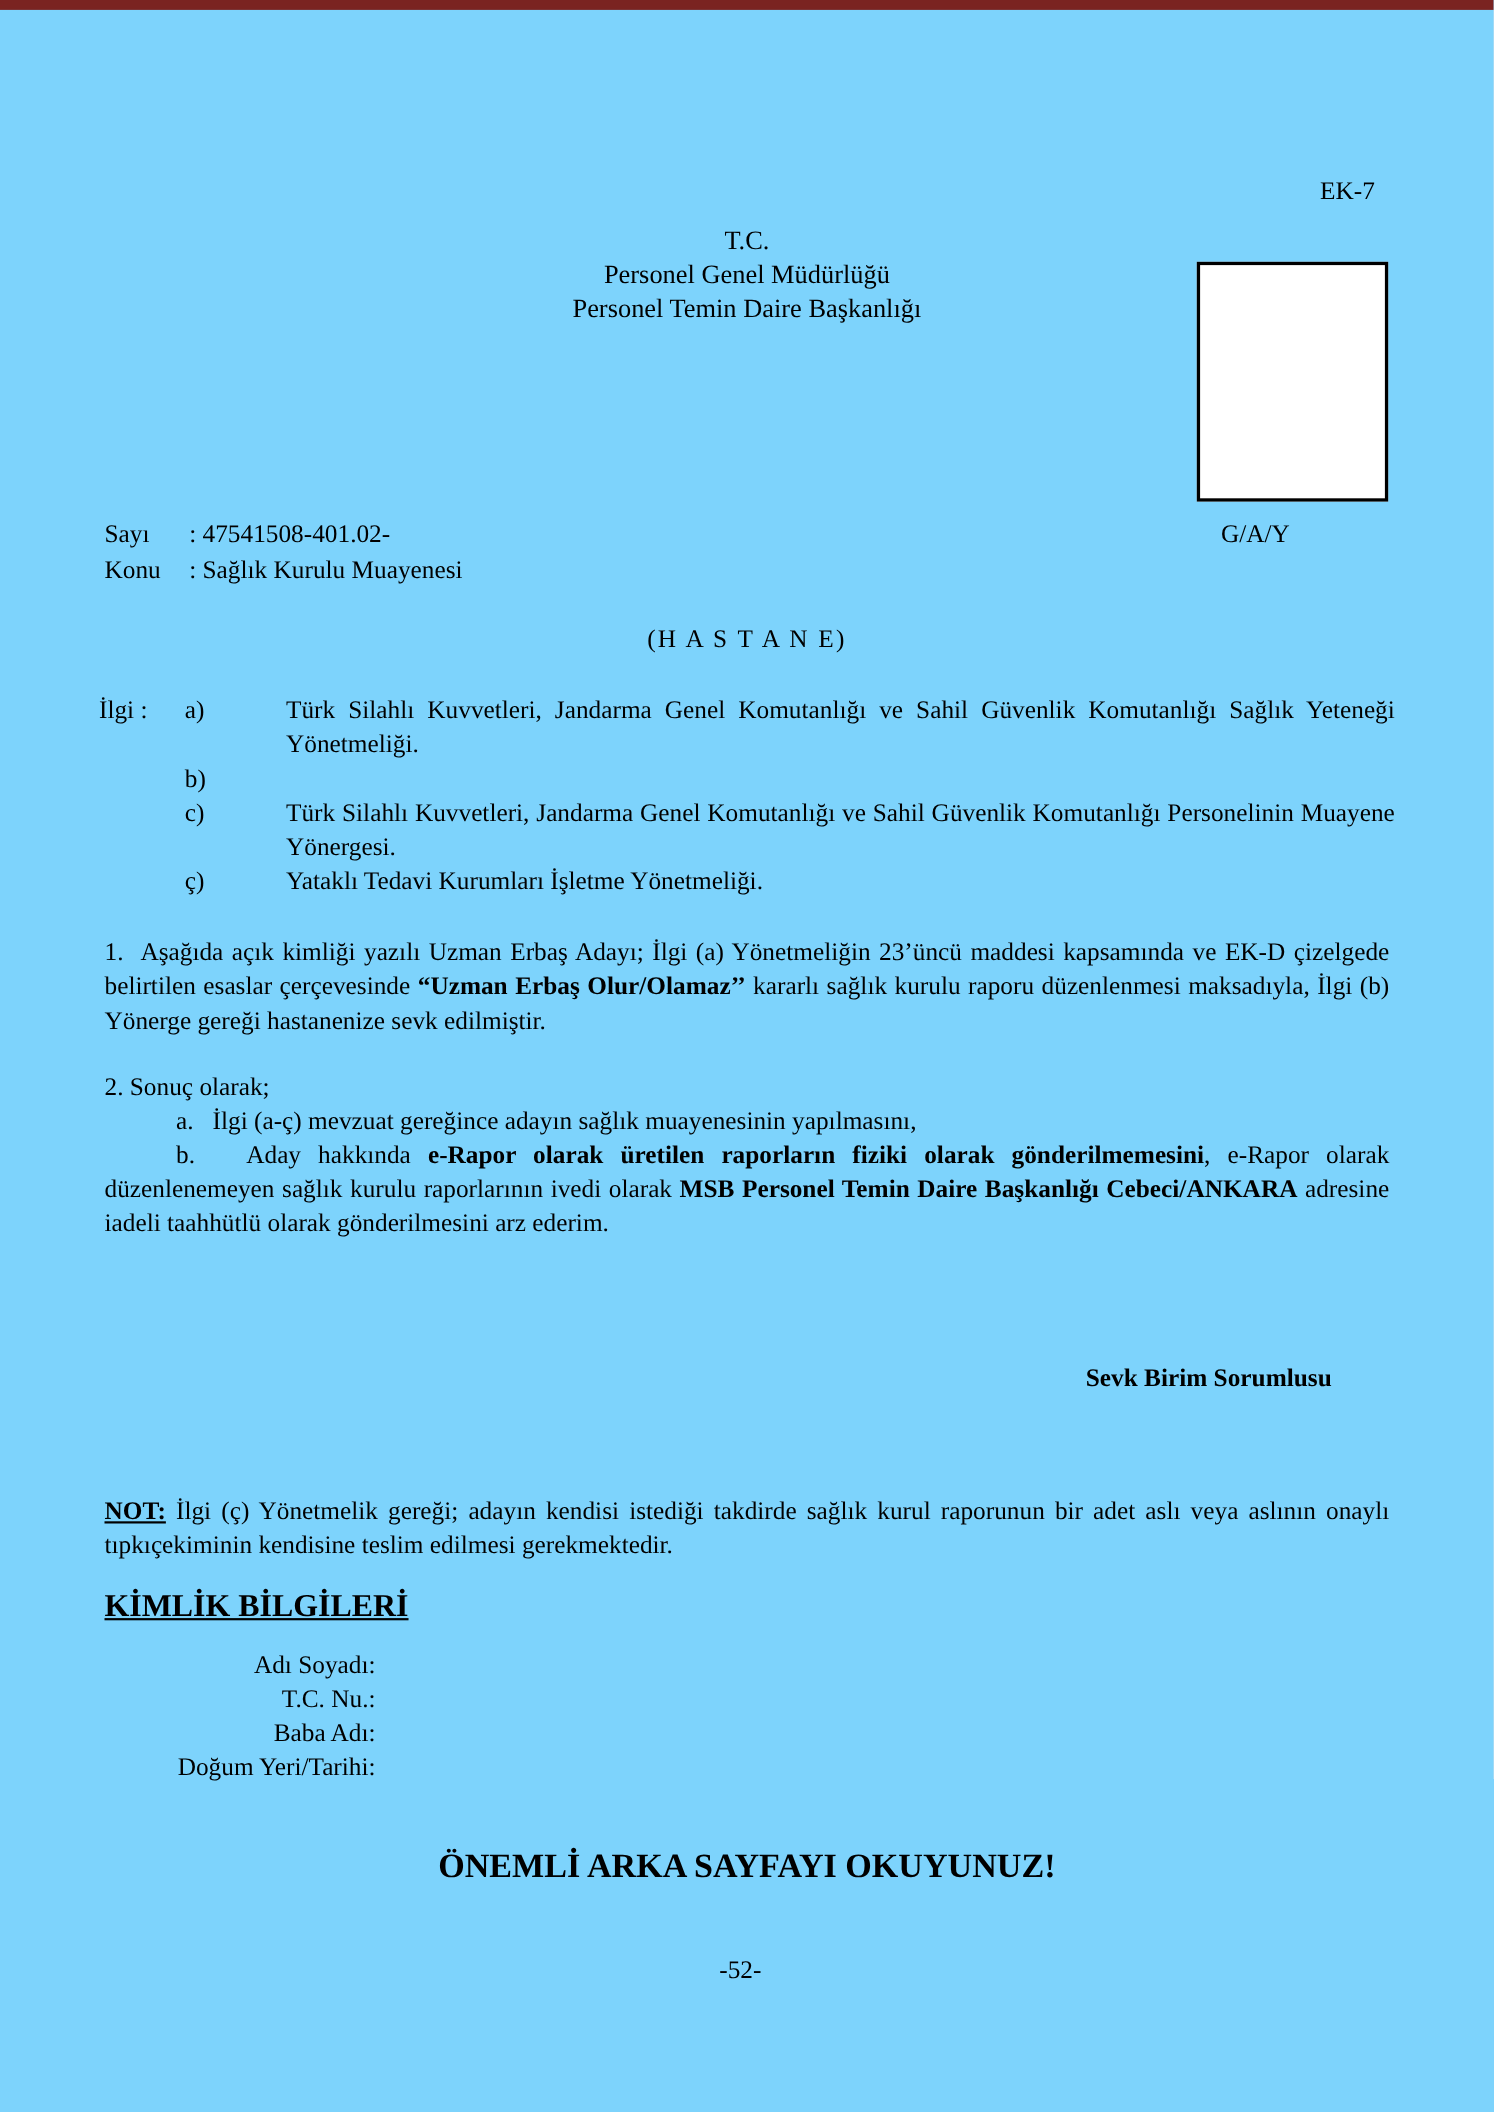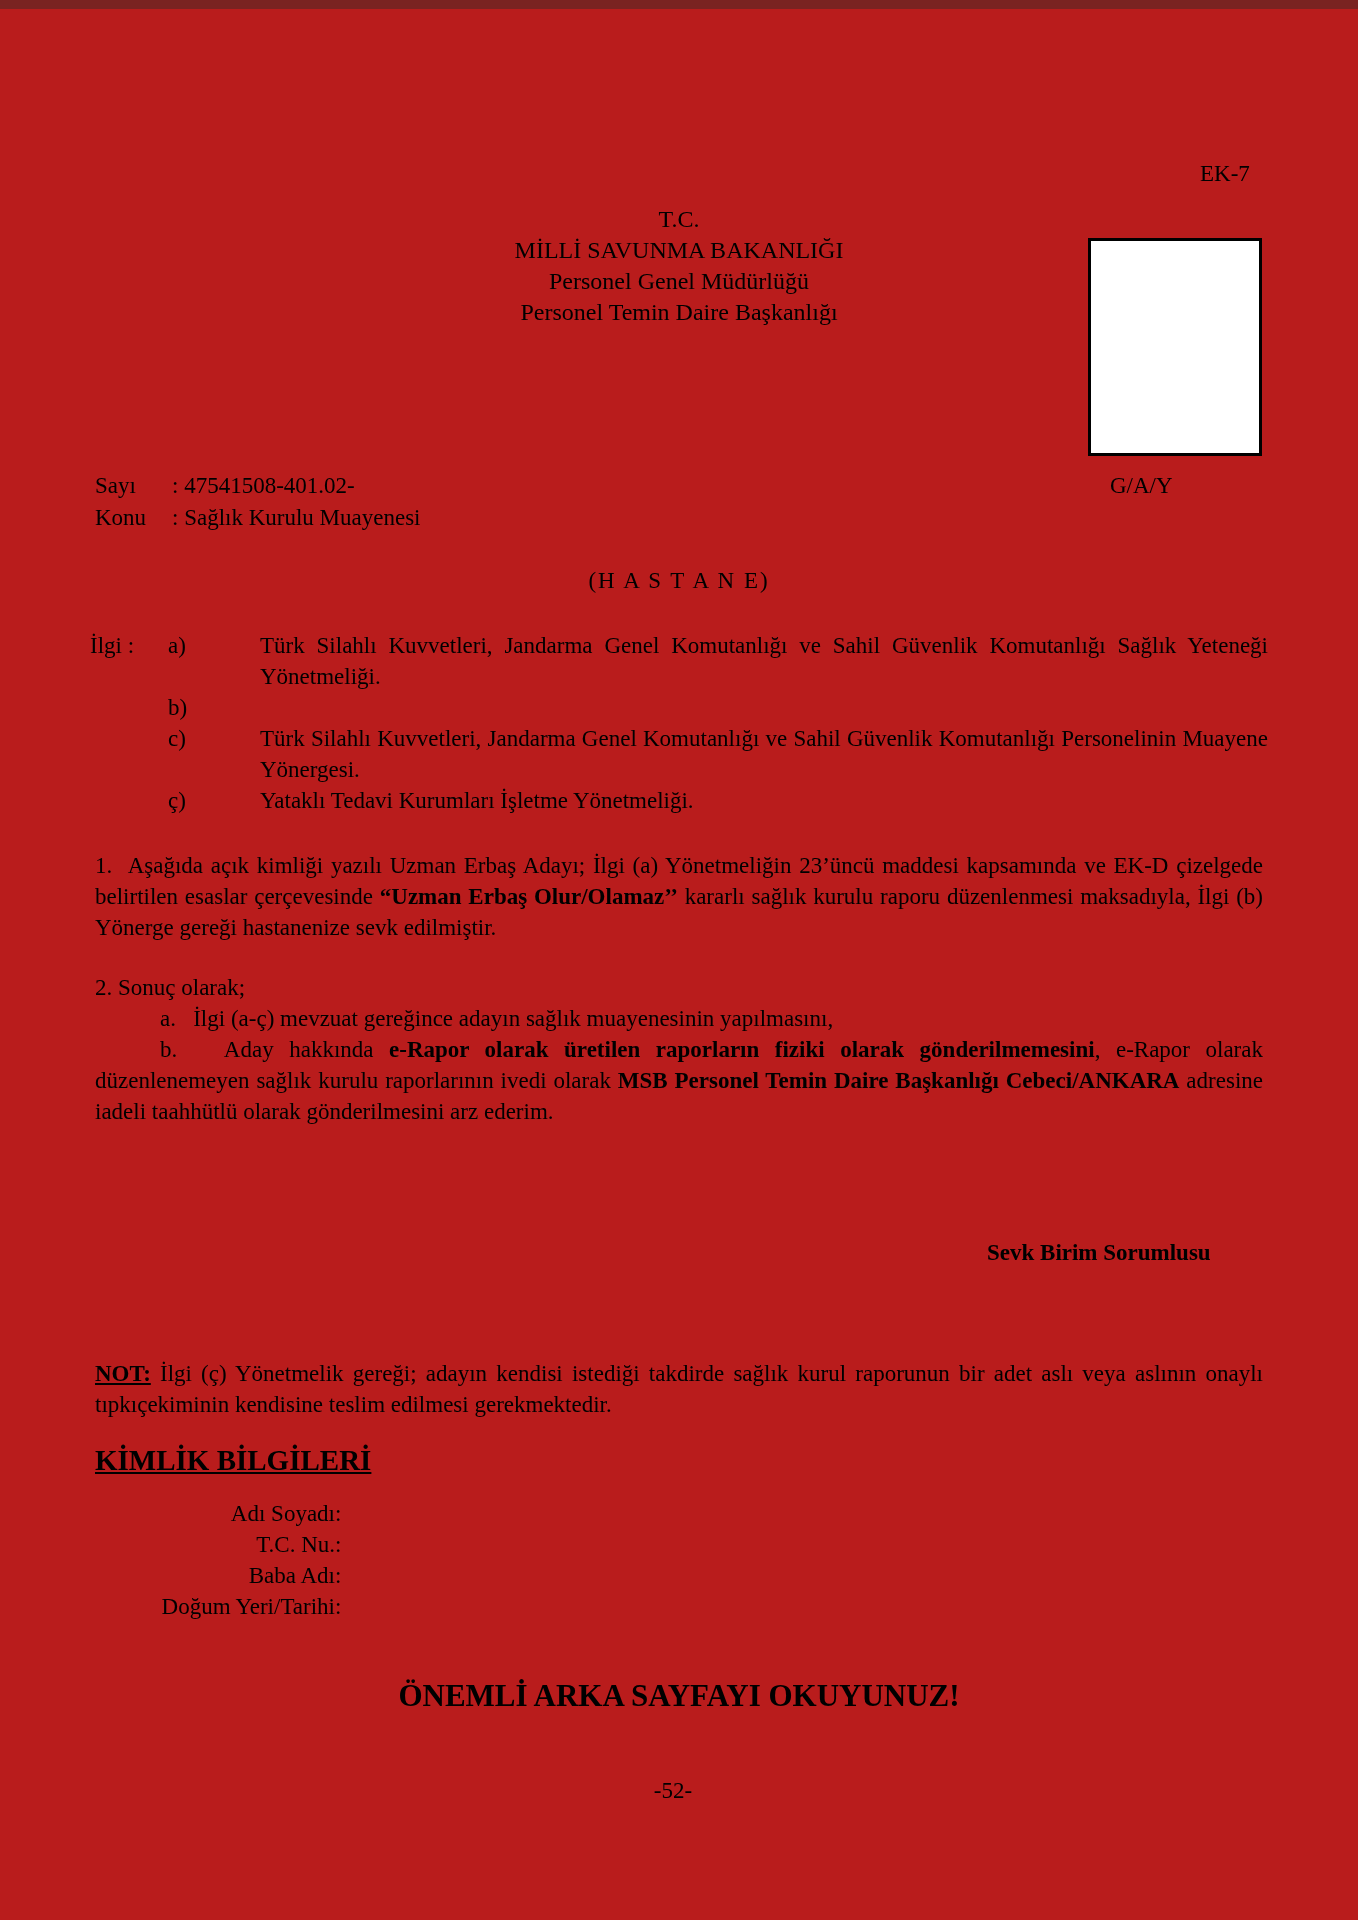--- a/index.html
+++ b/index.html
@@ -1,20 +1,20 @@
 <!DOCTYPE html>
 <html><head>
 <meta charset="utf-8">
 <style>
   html,body { margin:0; padding:0; background:#e8e8e8; }
   .page {
     position:relative;
     width:1358px; height:1920px;
     margin:0 auto;
-    background:#b91c1c;
+    background:#7dd3fc;
     color:#000;
     font-family:"Liberation Serif","DejaVu Serif",serif;
     font-size:23px;
     line-height:31px;
     overflow:hidden;
   }
   .abs { position:absolute; }
   .justify { text-align:justify; }
 
   .top-strip { position:absolute; left:0; top:0; width:1358px; height:9px; background:#7a2321; }
@@ -64,21 +64,20 @@
 <body>
 
 <div class="page">
 
   <div class="top-strip"></div>
 
   <div class="abs ek7">EK-7</div>
 
   <div class="abs letterhead">
     <div>T.C.</div>
-    <div>MİLLİ SAVUNMA BAKANLIĞI</div>
     <div>Personel Genel Müdürlüğü</div>
     <div>Personel Temin Daire Başkanlığı</div>
   </div>
 
   <div class="abs photo-box"></div>
 
   <div class="abs meta">
     <div class="meta-row">
       <span class="meta-label">Sayı</span>
       <span>: 47541508-401.02-</span>

